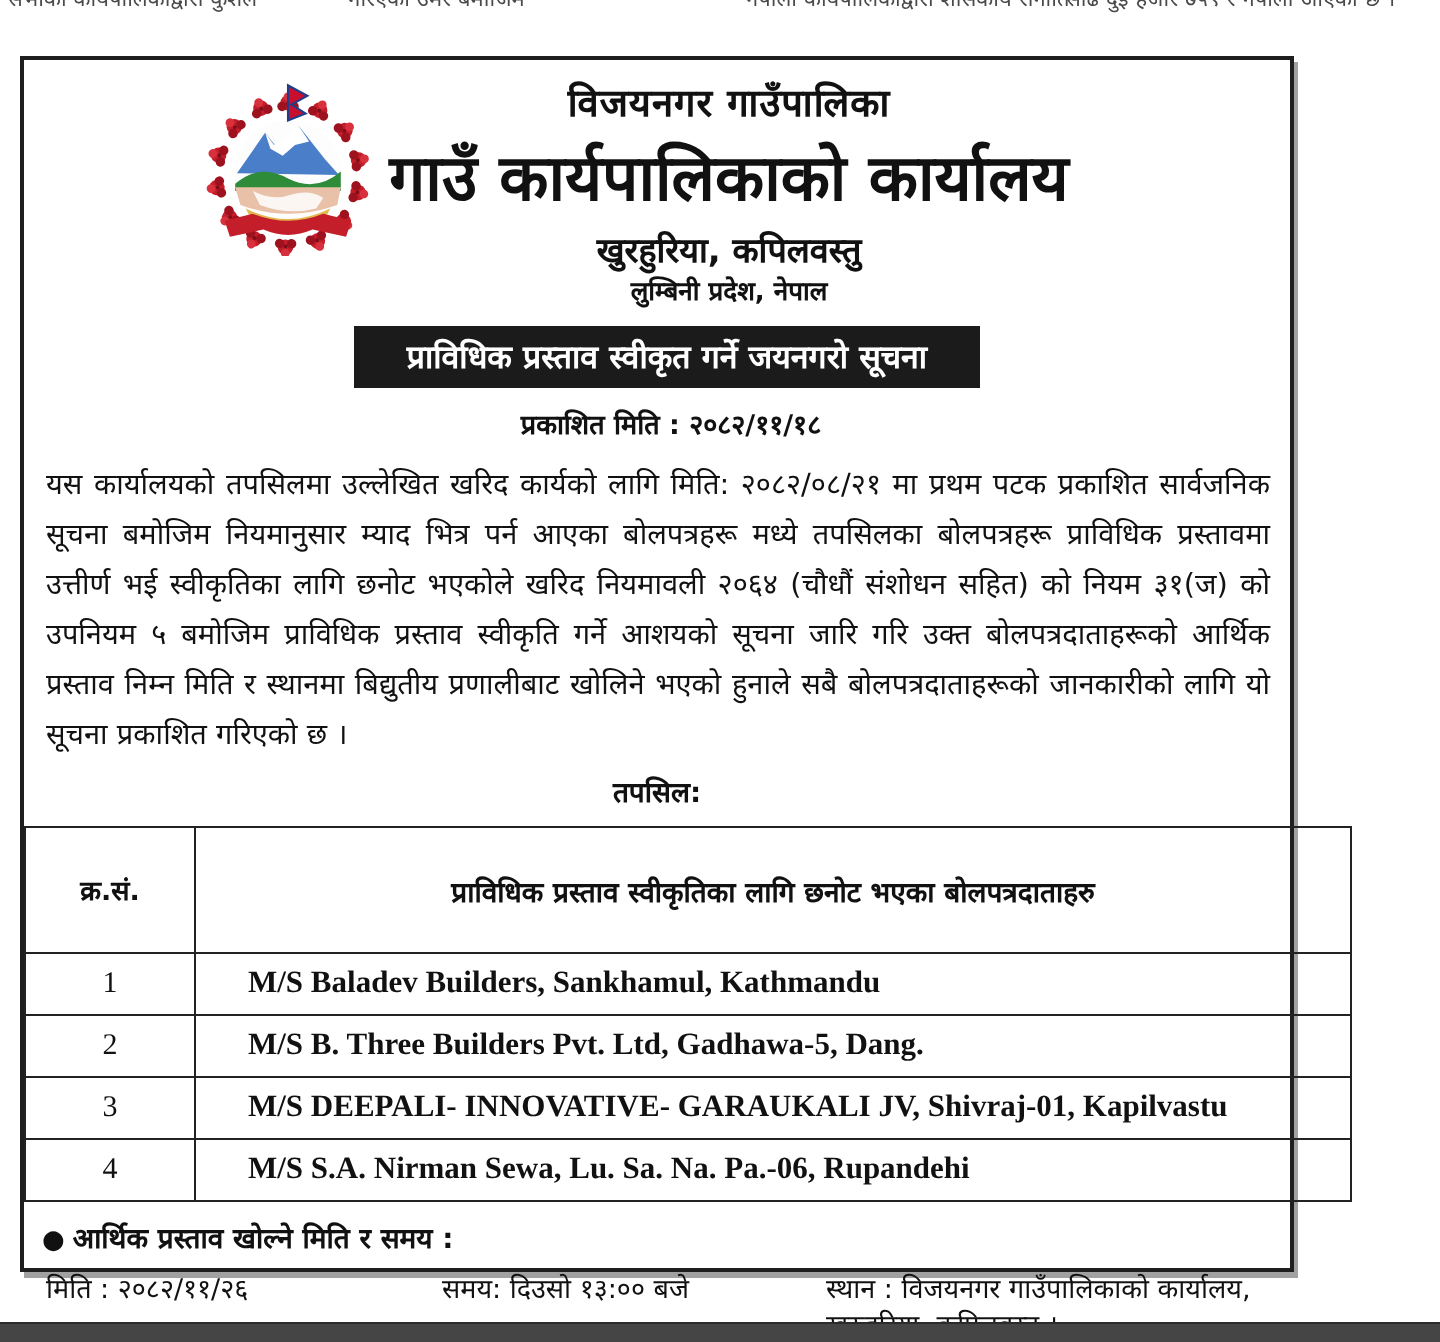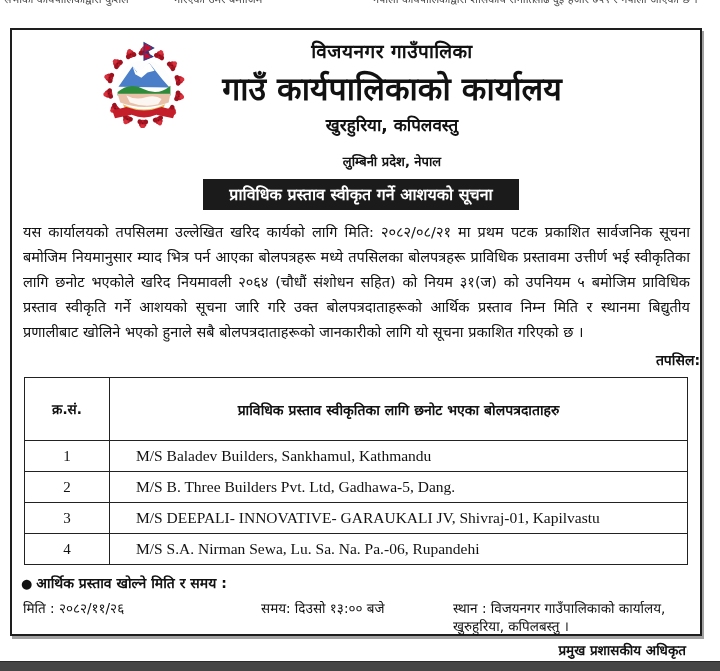--- a/index.html
+++ b/index.html
@@ -12,68 +12,68 @@
   
   .top-strip { position:absolute; left:0; top:0; width:720px; height:7px; overflow:hidden; }
   .top-strip span {
     position:absolute; top:-9px; font-size:11px; color:#4a4a4a; white-space:nowrap;
     font-family:"DejaVu Sans", sans-serif;
   }
   .frag0{left:4px;} .frag1{left:174px;} .frag2{left:373px;} .frag3{left:533px;}
 
   
   .doc {
-    position:absolute; left:10px; top:28px; width:692px; height:608px;
+    position:absolute; left:10px; top:28px; width:637px; height:608px;
     background:#fff; border:2px solid #1e1e1e;
     box-shadow:2px 3px 0 rgba(130,130,130,.75);
     padding:8px 0 0 0;
   }
 
   
   .hdr { position:relative; text-align:center; padding-left:72px; }
   .emblem { position:absolute; left:88px; top:2px; width:88px; height:88px; }
   .hdr-line1 { font-size:19px; font-weight:bold; letter-spacing:.5px; }
   .hdr-line2 { font-size:32px; font-weight:bold; margin-top:2px; }
   .hdr-line3 { font-size:17px; font-weight:bold; margin-top:4px;text-align:center; }
-  .hdr-line4 { font-size:13px; font-weight:bold; margin-top:16px; }
+  .hdr-line4 { font-size:13px; font-weight:bold; margin-top:0; }
 
   .title-wrap { text-align:center; margin-top:9px; padding-left:10px; }
   .title-bar {
     display:inline-block; background:#1b1b1b; color:#fff;
     font-size:16px; font-weight:bold; padding:4px 26px 5px 26px;
   }
   .pub-date { text-align:center; font-size:13.5px; font-weight:bold; margin-top:9px; padding-left:14px; }
 
   .body-par {
     margin-top:10px; padding:0 10px 0 11px; text-align:justify;
     font-size:14.5px; line-height:25px;
   }
-  .tapasil { text-align:right; font-size:14px; font-weight:bold; margin-top:5px; }
+  .tapasil { text-align:center; font-size:14px; font-weight:bold; margin-top:5px; }
 
   .contract {
     margin-top:8px; padding-left:11px; font-size:15px;
     font-family:"Liberation Serif", serif;
   }
   .contract .dev { font-family:"DejaVu Sans", sans-serif; font-size:13.5px; }
 
   table.bidders {
     border-collapse:collapse; margin:8px auto 0 auto; width:664px;
     font-family:"Liberation Serif", serif;
   }
   table.bidders th, table.bidders td { border:1.5px solid #222; }
   th.col-sn { width:85px; font-size:13.5px; font-weight:bold; font-family:"DejaVu Sans", sans-serif; padding:22px 2px; }
   th.col-bidder { font-size:14px; font-weight:bold; font-family:"DejaVu Sans", sans-serif; padding:10px 4px; }
   td.cell-sn { text-align:center; font-size:15px; padding:6px 2px; }
-  td.cell-bidder { font-size:15.5px; padding:6px 4px 6px 26px; }
+  td.cell-bidder { font-size:15.5px; padding:6px 4px 6px 26px;font-weight:bold; }
 
   .open-head { margin-top:8px; padding-left:9px; font-size:14px; font-weight:bold; }
   .open-head .bullet { font-size:13px; margin-right:4px; }
   .open-row { display:flex; margin-top:7px; padding:0 10px 0 11px; font-size:13.5px; }
   .open-date { width:198px; }
-  .open-time { width:192px;margin-left:40px; }
+  .open-time { width:192px; }
   .open-place { flex:1; }
 
   .signature { text-align:right; padding-right:14px; margin-top:6px; font-size:13.5px; font-weight:bold; }
 
   .bottom-bar { position:absolute; left:0; bottom:0; width:720px; height:10px; background:#454545; border-top:1px solid #2b2b2b; }
 </style>
 </head>
 <body>
 
 <div class="top-strip">
@@ -129,23 +129,24 @@
 
       <path d="M50 3 L50 23 L60 19 L52 14 L61 9 Z" fill="#c8102e" stroke="#1f3d8c" stroke-width="1.2"></path>
     </svg>
     <div class="hdr-line1">विजयनगर गाउँपालिका</div>
     <div class="hdr-line2">गाउँ कार्यपालिकाको कार्यालय</div>
     <div class="hdr-line3">खुरहुरिया, कपिलवस्तु</div>
     <div class="hdr-line4">लुम्बिनी प्रदेश, नेपाल</div>
   </div>
 
   <div class="title-wrap">
-    <div class="title-bar">प्राविधिक प्रस्ताव स्वीकृत गर्ने आशयको सूचना</div>
+    <div class="title-bar">प्राविधिक प्रस्ताव स्वीकृत गर्ने जयनगरो सूचना</div>
   </div>
 
+  <div class="pub-date">प्रकाशित मिति : २०८२/११/१८</div>
 
   <div class="body-par">यस कार्यालयको तपसिलमा उल्लेखित खरिद कार्यको लागि मिति: २०८२/०८/२१ मा प्रथम पटक प्रकाशित सार्वजनिक सूचना बमोजिम नियमानुसार म्याद भित्र पर्न आएका बोलपत्रहरू मध्ये तपसिलका बोलपत्रहरू प्राविधिक प्रस्तावमा उत्तीर्ण भई स्वीकृतिका लागि छनोट भएकोले खरिद नियमावली २०६४ (चौधौं संशोधन सहित) को नियम ३१(ज) को उपनियम ५ बमोजिम प्राविधिक प्रस्ताव स्वीकृति गर्ने आशयको सूचना जारि गरि उक्त बोलपत्रदाताहरूको आर्थिक प्रस्ताव निम्न मिति र स्थानमा बिद्युतीय प्रणालीबाट खोलिने भएको हुनाले सबै बोलपत्रदाताहरूको जानकारीको लागि यो सूचना प्रकाशित गरिएको छ ।</div>
 
   <div class="tapasil">तपसिल:</div>
 
 
   <table class="bidders">
     <tbody>
         <tr>
       <th class="col-sn">क्र.सं.</th>

